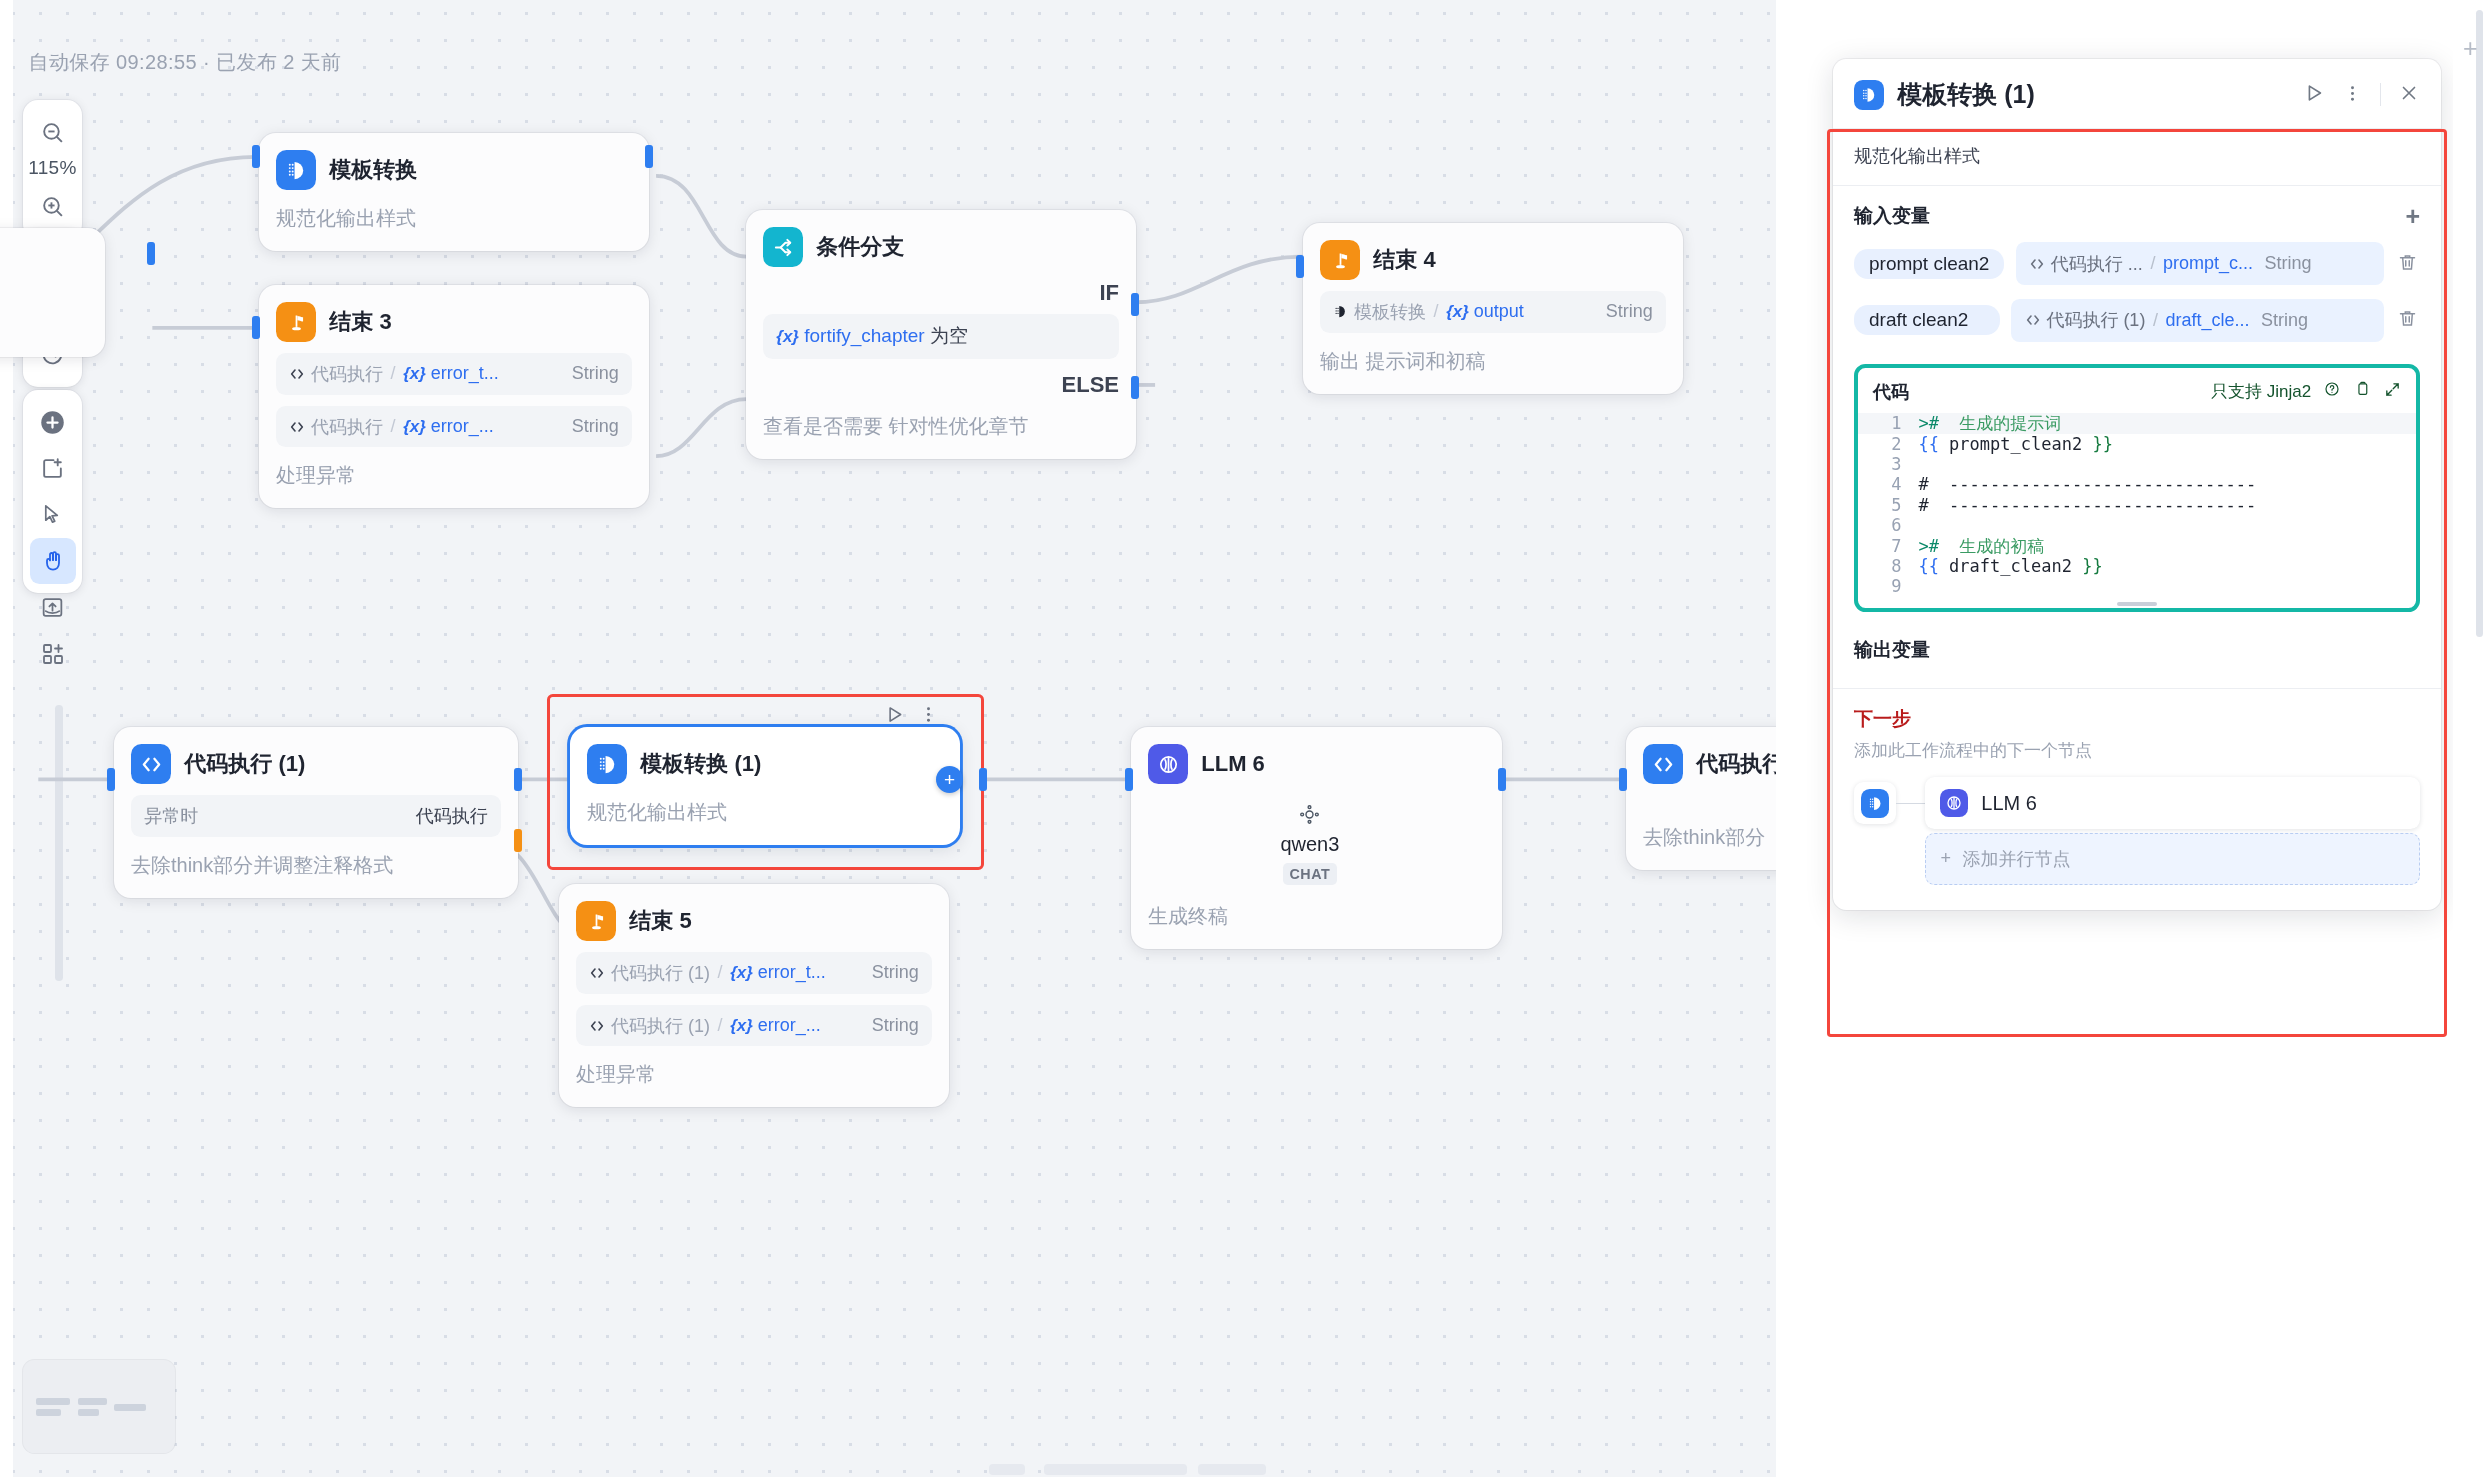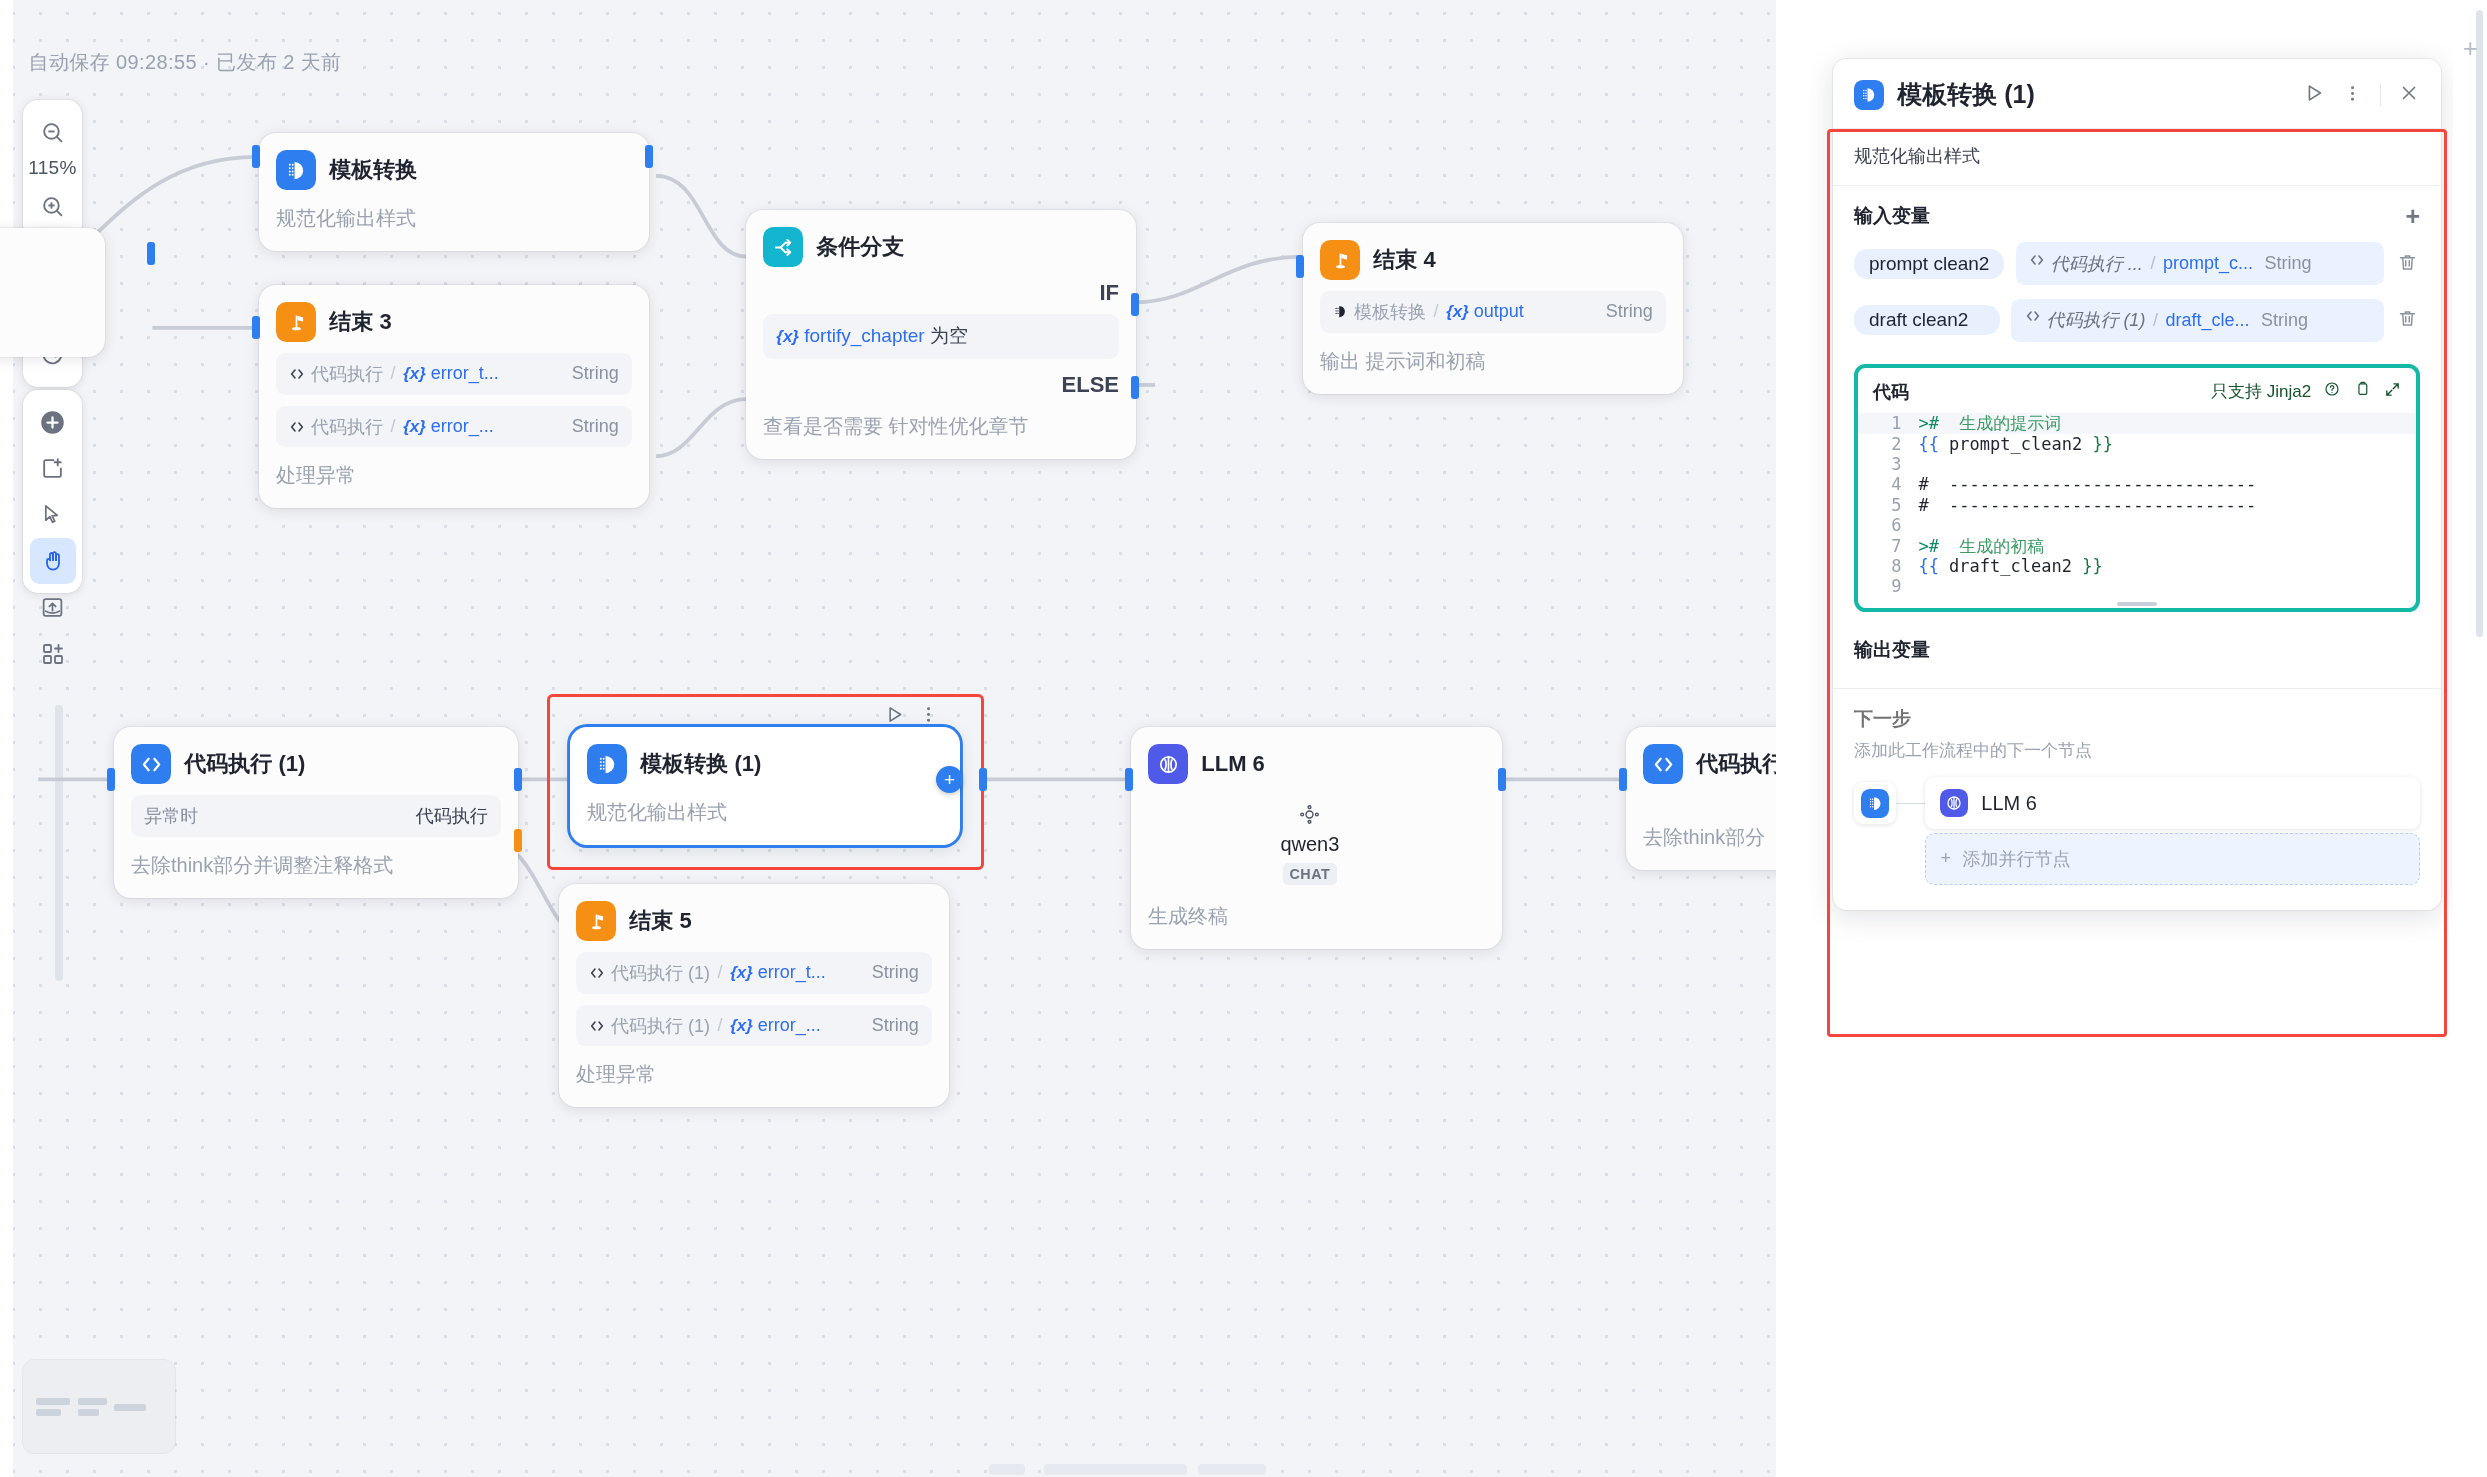--- a/index.html
+++ b/index.html
@@ -136,21 +136,21 @@
 
   .iv-row { display: flex; align-items: center; gap: 11.4px; margin-top: 13.3px; }
   .iv-key {
     background: #e8f0fe; border-radius: 14px; padding: 4px 15px;
     font-size: 19px; color: #1f2430; min-width: 146px;
   }
   .iv-val {
     flex: 1; background: #eaf2ff; border-radius: 8.6px; padding: 9.5px 13.3px;
     display: flex; align-items: center; gap: 7.6px; font-size: 18px; white-space: nowrap; overflow: hidden;
   }
-  .iv-val .src { color: #6b7280; display:flex; gap:5.7px;font-style:italic; }
+  .iv-val .src { color: #6b7280; display:flex; align-items:center; gap:5.7px; }
   .iv-val .slash { color: #b8c0cd; }
   .iv-val .vname { color: #2e6ef0; }
   .iv-val .vtype { color: #8a919f; margin-left: 3.8px; }
   .iv-del { color: #8a919f; width: 25px; text-align: center; }
 
   .code-card {
     margin: 17px 21px 5.7px; border: 4px solid #14b8a6; border-radius: 11.4px; overflow: hidden;
     background: #fff;
   }
   .code-head {
@@ -170,21 +170,21 @@
   .c-green2 { color: #3a9b63; }
   .c-blue   { color: #2e6ef0; }
   .c-teal   { color: #0d8a6a; }
   .code-scroll {
     position: absolute; left: 50%; transform: translateX(-50%); bottom: 1.9px;
     width: 40px; height: 4.8px; border-radius: 2.9px; background: #c9cfd9;
   }
 
   .p-out { padding: 19px 21px 25px; border-bottom: 1px solid #eceef2; }
   .p-next { padding: 17px 21px 25px; }
-  .next-title { font-size: 19px; font-weight: 700; color: #737373; }
+  .next-title { font-size: 19px; font-weight: 700; color: #b91c1c; }
   .next-sub { font-size: 17px; color: #9aa2b1; margin-top: 7.6px; }
   .next-wrap { display: flex; align-items: flex-start; gap: 0; margin-top: 15px; }
   .next-src {
     width: 42px; height: 42px; border-radius: 9.5px; background: #fff;
     box-shadow: 0 1px 4.8px rgba(16,24,40,.12); display:flex; align-items:center; justify-content:center;
     flex: 0 0 42px; margin-top: 4.8px;
   }
   .next-line { width: 28.5px; height: 1px; background: #d5dae2; margin-top: 26px; }
   .next-col { flex: 1; }
   .next-node {

